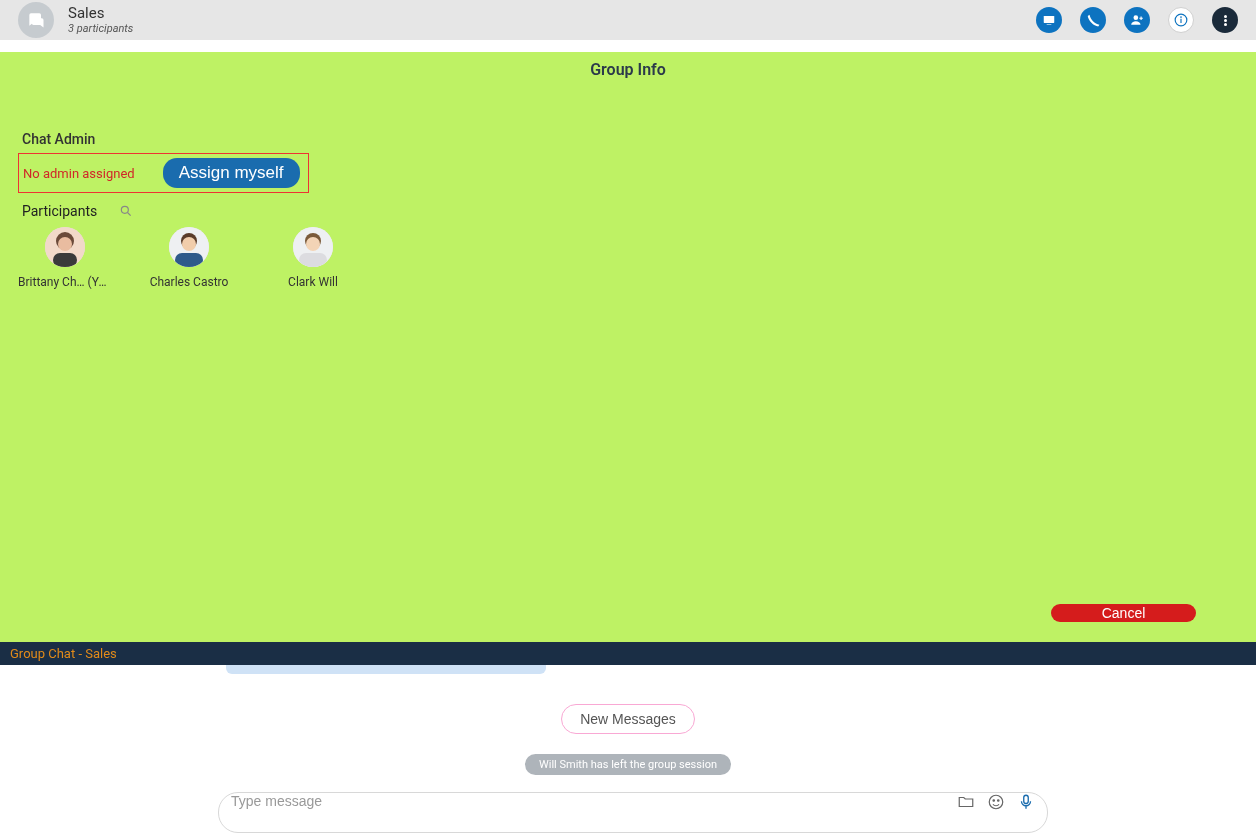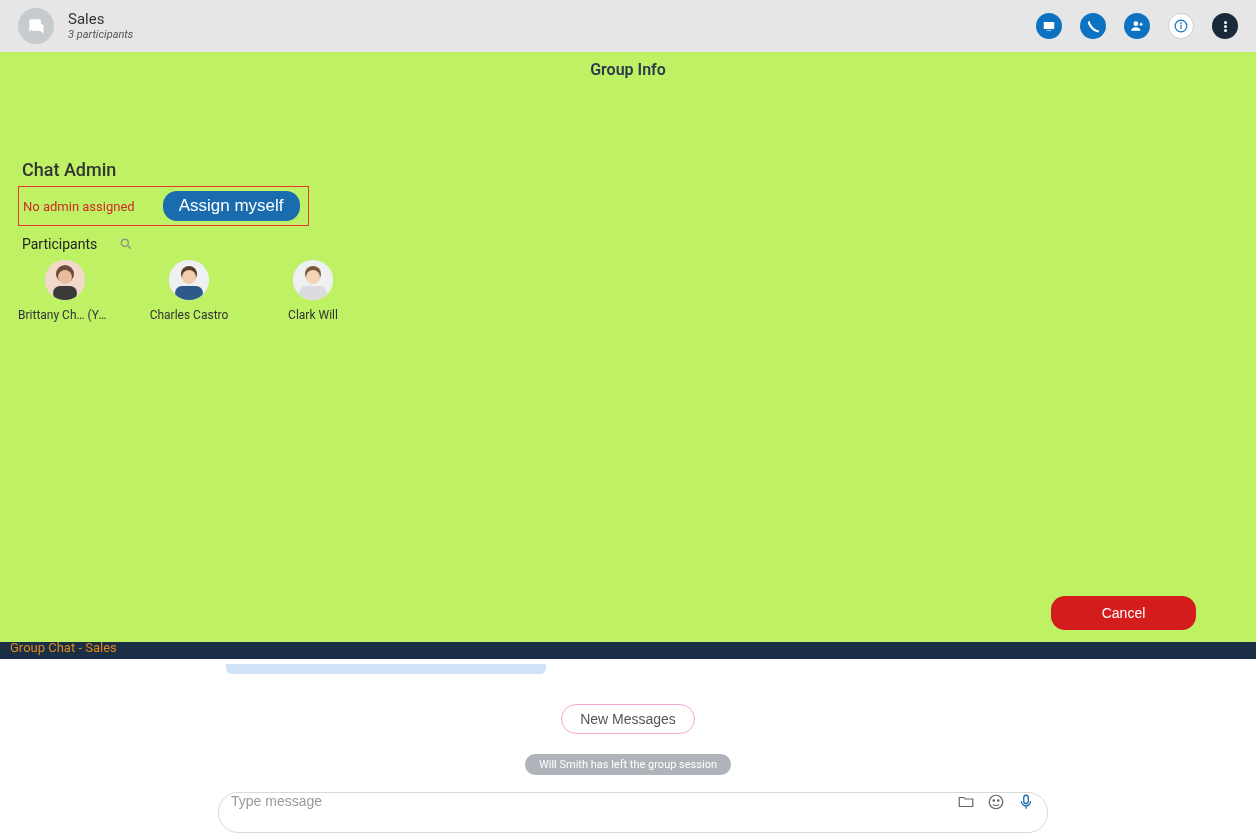--- a/index.html
+++ b/index.html
@@ -8,21 +8,21 @@
     font-size: 13px;
     color: #222;
     width: 1256px;
     height: 839px;
     position: relative;
     background: #fff;
     overflow: hidden;
   }
   
   .header {
-    height: 52px;
+    height: 40px;
     background: #e6e6e6;
     display: flex;
     align-items: center;
     padding: 0 18px;
     position: relative;
     z-index: 30;
   }
   .chat-avatar {
     width: 36px; height: 36px;
     border-radius: 50%;
@@ -61,24 +61,24 @@
     z-index: 20;
   }
   .panel-title {
     text-align:center;
     font-size:16px;
     color:#2b3a4a;
     margin-top:8px;
     font-weight:600;
   }
   .section-heading {
-    font-size:18px;
+    font-size:14px;
     color:#333;
     font-weight:500;
-    margin: 80px 0 6px 22px;
+    margin: 52px 0 6px 22px;
   }
   .admin-box {
     border:1px solid #e33;
     display:inline-flex;
     align-items:center;
     margin-left:18px;
     padding:4px 8px 4px 4px;
     gap:28px;
   }
   .no-admin { color:#d02828; font-size:13px; }
@@ -95,36 +95,36 @@
   .part-row .heading { font-size:14px; }
   .search-ic { width:14px;height:14px; stroke:#888; fill:none; cursor:pointer;}
   .participants { display:flex; gap:30px; margin-left:18px; margin-top:8px;}
   .person { width:94px; text-align:center; font-size:12px;}
   .face { width:40px;height:40px;border-radius:50%;margin:0 auto 8px auto;background:#ddd; overflow:hidden; display:flex;align-items:flex-end;justify-content:center;}
   .face svg{width:100%;height:100%;}
   .pname { white-space:nowrap; overflow:hidden; text-overflow:ellipsis; color:#333;}
   .cancel-btn {
     position:absolute;
     right:60px;
-    bottom:12px;
+    bottom:20px;
     background:#d51c1c;
     color:#fff;
     border:none;
     border-radius:14px;
-    padding:9px 34px;
+    padding:1px 34px;
     font-size:14px;
     width:145px;
     cursor:pointer;
   }
 
   
   .chat-strip {
     position:absolute;
     left:0;right:0;
-    bottom:180px;
+    bottom:174px;
     height:23px;
     background:#1a2e45;
     color:#e08a1a;
     font-size:13px;
     padding-left:10px;
     line-height:23px;
     z-index:10;
   }
   .chat-body {
     position:absolute;

